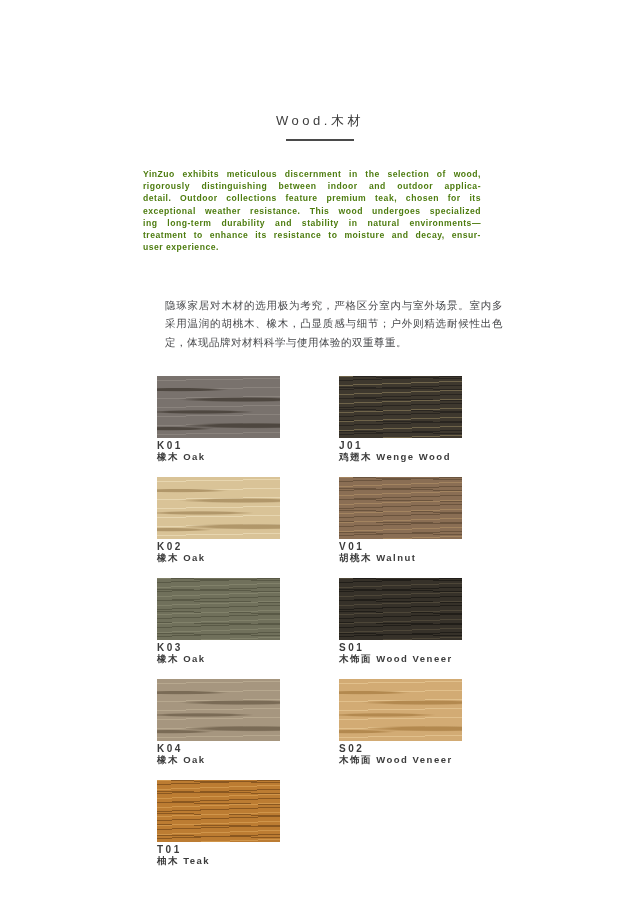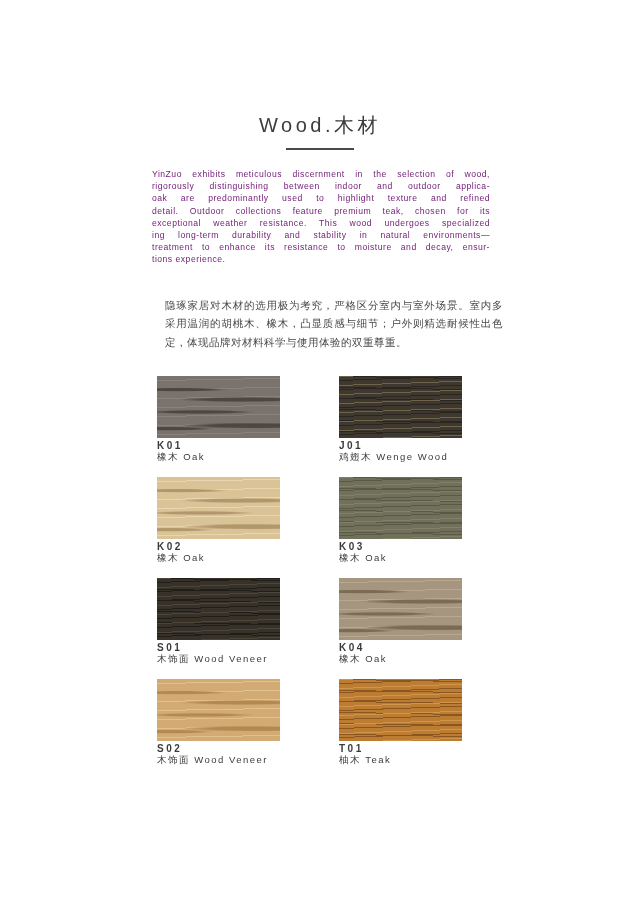--- a/index.html
+++ b/index.html
@@ -14,39 +14,40 @@
 
   
   .title-wrap {
     position: absolute;
     left: 151px;
     top: 112px;
     width: 338px;
     text-align: center;
   }
   .title {
-    font-size: 20px;
+    font-size: 13px;
     letter-spacing: 3.5px;
     color: #3d3d3d;
     font-weight: 400;
   }
   .title-underline {
     width: 68px;
     height: 2px;
     background: #4a4a4a;
     margin: 9px auto 0 auto;
   }
 
   
   .intro-en {
     position: absolute;
-    left: 152px;
+    left: 143px;
     top: 168px;
     width: 338px;
-    color: #701a75;
+    color: #4d7c0f;
+    font-weight: bold;
   }
   .intro-en .line {
     font-size: 8.6px;
     line-height: 12.2px;
     letter-spacing: 0.5px;
     text-align: justify;
     text-align-last: justify;
     white-space: normal;
   }
   .intro-en .line.last { text-align-last: left; }
@@ -102,46 +103,45 @@
   .swatch-code {
     margin-top: 2px;
     font-size: 10px;
     font-weight: 700;
     letter-spacing: 2.5px;
     line-height: 11px;
     color: #3b3b3b;
   }
   .swatch-name {
     font-size: 9.5px;
-    font-weight: 400;
+    font-weight: 700;
     letter-spacing: 1.5px;
     line-height: 12px;
     color: #3b3b3b;
     white-space: nowrap;
   }
 </style>
 </head>
 <body>
 
 <div class="page">
 
   <div class="title-wrap">
     <div class="title">Wood.木材</div>
     <div class="title-underline"></div>
   </div>
 
   <div class="intro-en">
     <div class="line">YinZuo exhibits meticulous discernment in the selection of wood,</div>
     <div class="line">rigorously distinguishing between indoor and outdoor applica-</div>
-    <div class="line">oak are predominantly used to highlight texture and refined</div>
     <div class="line">detail. Outdoor collections feature premium teak, chosen for its</div>
     <div class="line">exceptional weather resistance. This wood undergoes specialized</div>
     <div class="line">ing long-term durability and stability in natural environments—</div>
     <div class="line">treatment to enhance its resistance to moisture and decay, ensur-</div>
-    <div class="line last">tions experience.</div>
+    <div class="line last">user experience.</div>
   </div>
 
   <div class="intro-zh">
     <div class="line">隐琢家居对木材的选用极为考究，严格区分室内与室外场景。室内多</div>
     <div class="line">采用温润的胡桃木、橡木，凸显质感与细节；户外则精选耐候性出色</div>
     <div class="line last">定，体现品牌对材料科学与使用体验的双重尊重。</div>
   </div>
 
   <div class="swatch-grid">
 
@@ -162,20 +162,27 @@
     </figure>
 
     <figure class="cell">
       <div class="swatch grain-streaks" style="--base: #d9c397; --dark: #b1976a; --light: #e7d6b0;"></div>
       <figcaption>
         <div class="swatch-code">K02</div>
         <div class="swatch-name">橡木 Oak</div>
       </figcaption>
     </figure>
 
+    <figure class="cell">
+      <div class="swatch grain-fine" style="--base: #8a6e54; --dark: #6b543e; --light: #a38460;"></div>
+      <figcaption>
+        <div class="swatch-code">V01</div>
+        <div class="swatch-name">胡桃木 Walnut</div>
+      </figcaption>
+    </figure>
 
     <figure class="cell">
       <div class="swatch grain-fine" style="--base: #70705b; --dark: #595946; --light: #81816a;"></div>
       <figcaption>
         <div class="swatch-code">K03</div>
         <div class="swatch-name">橡木 Oak</div>
       </figcaption>
     </figure>
 
     <figure class="cell">

